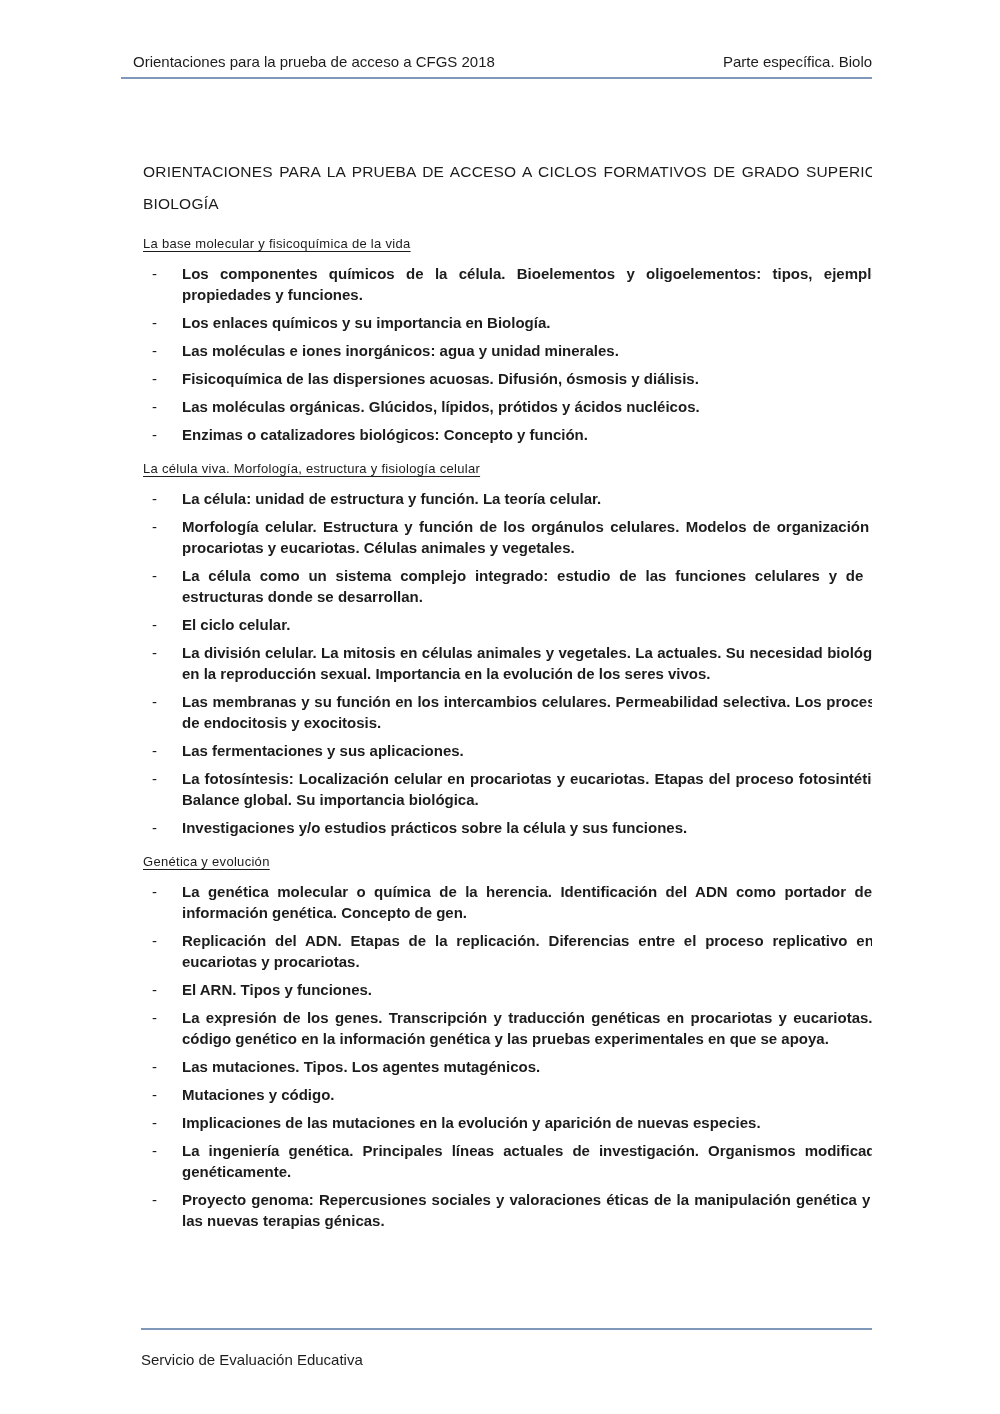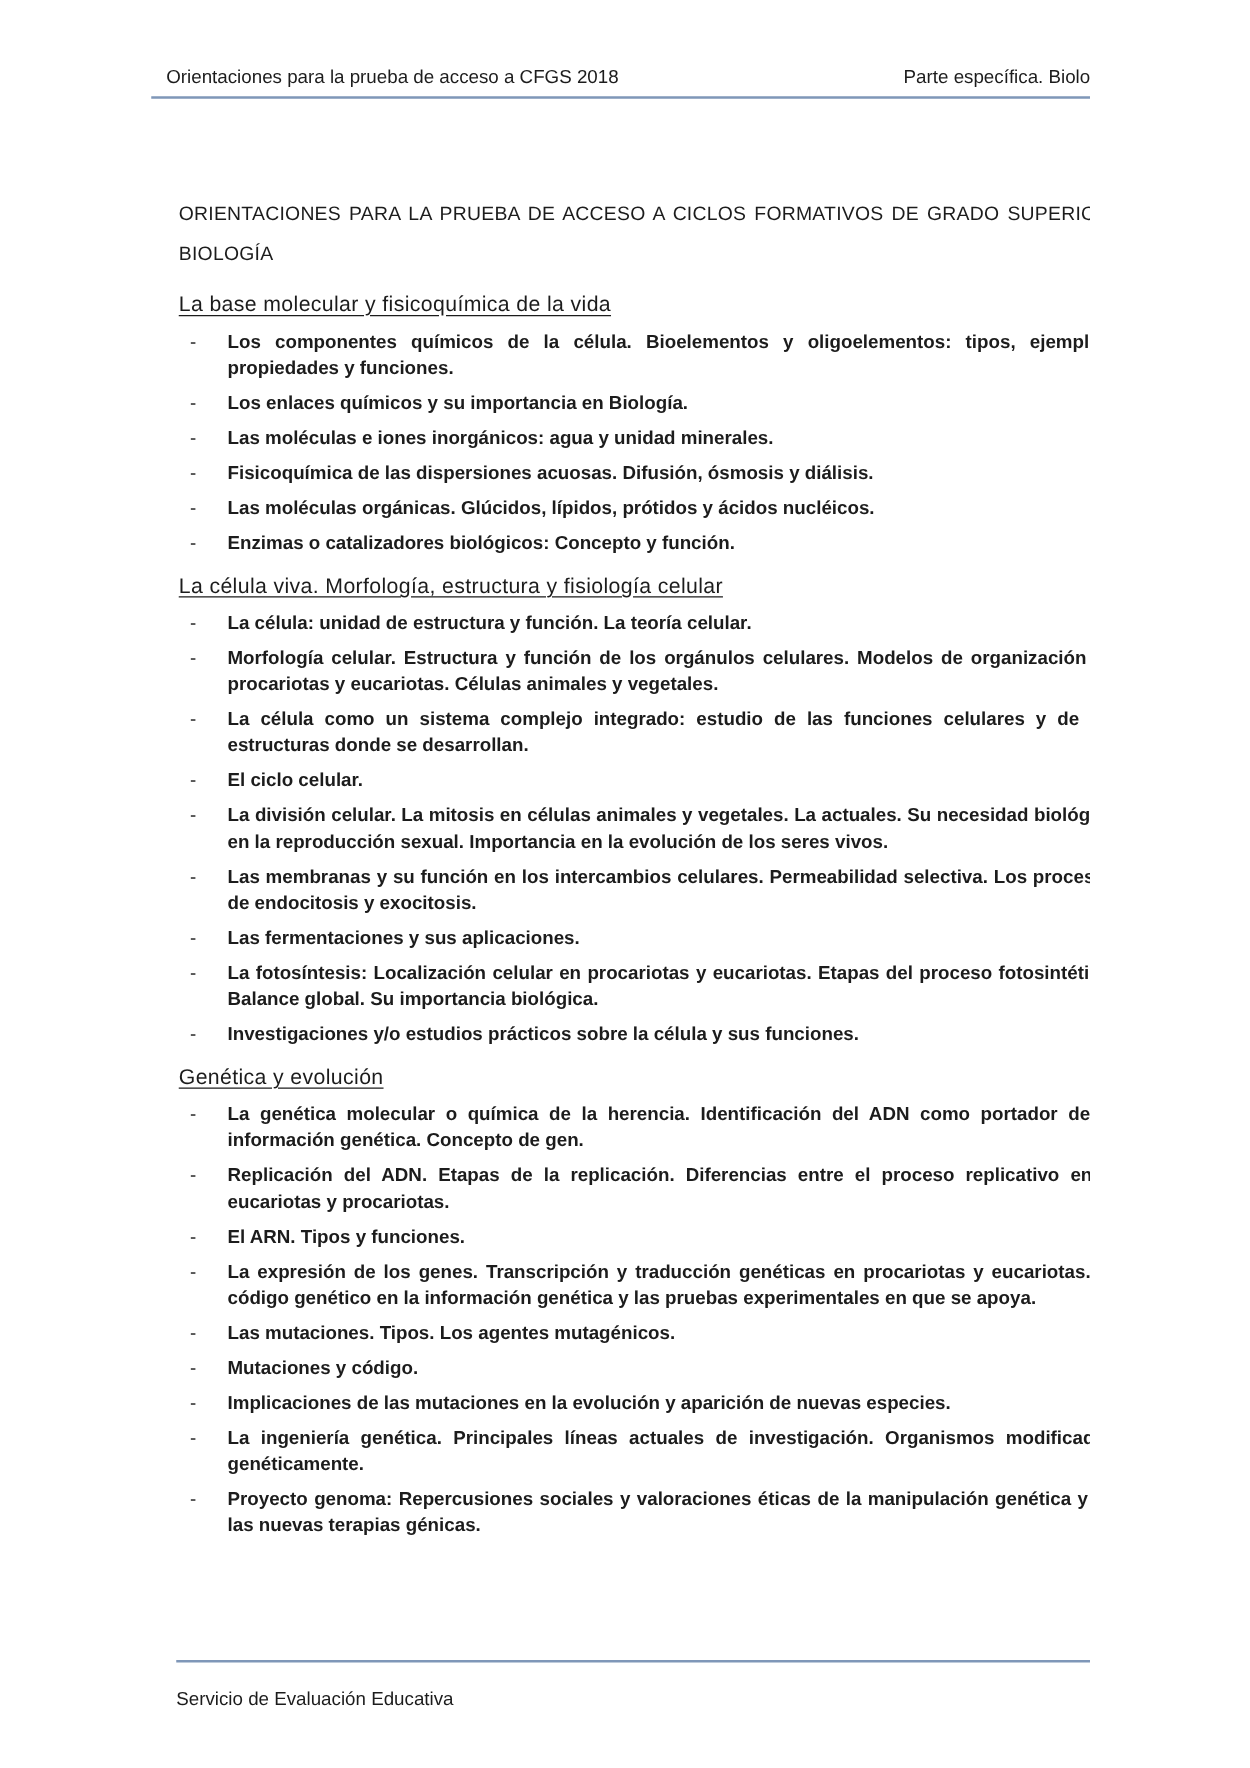--- a/index.html
+++ b/index.html
@@ -38,21 +38,21 @@
     letter-spacing:.2px;
   }
   .contents-row{
     margin-top:15px;
     padding-left:31px;
     font-size:15.5px;line-height:21px;
   }
   .contents-num{display:inline-block;width:27px;}
   .section-heading{
     margin-top:13px;
-    font-size:17px;font-weight:normal;
+    font-size:13px;font-weight:normal;
     line-height:22px;
     letter-spacing:.3px;
     text-decoration:underline;
     text-underline-offset:3px;
   }
   ul.bullets{
     list-style:none;
     margin-top:8px;
   }
   ul.bullets li{

